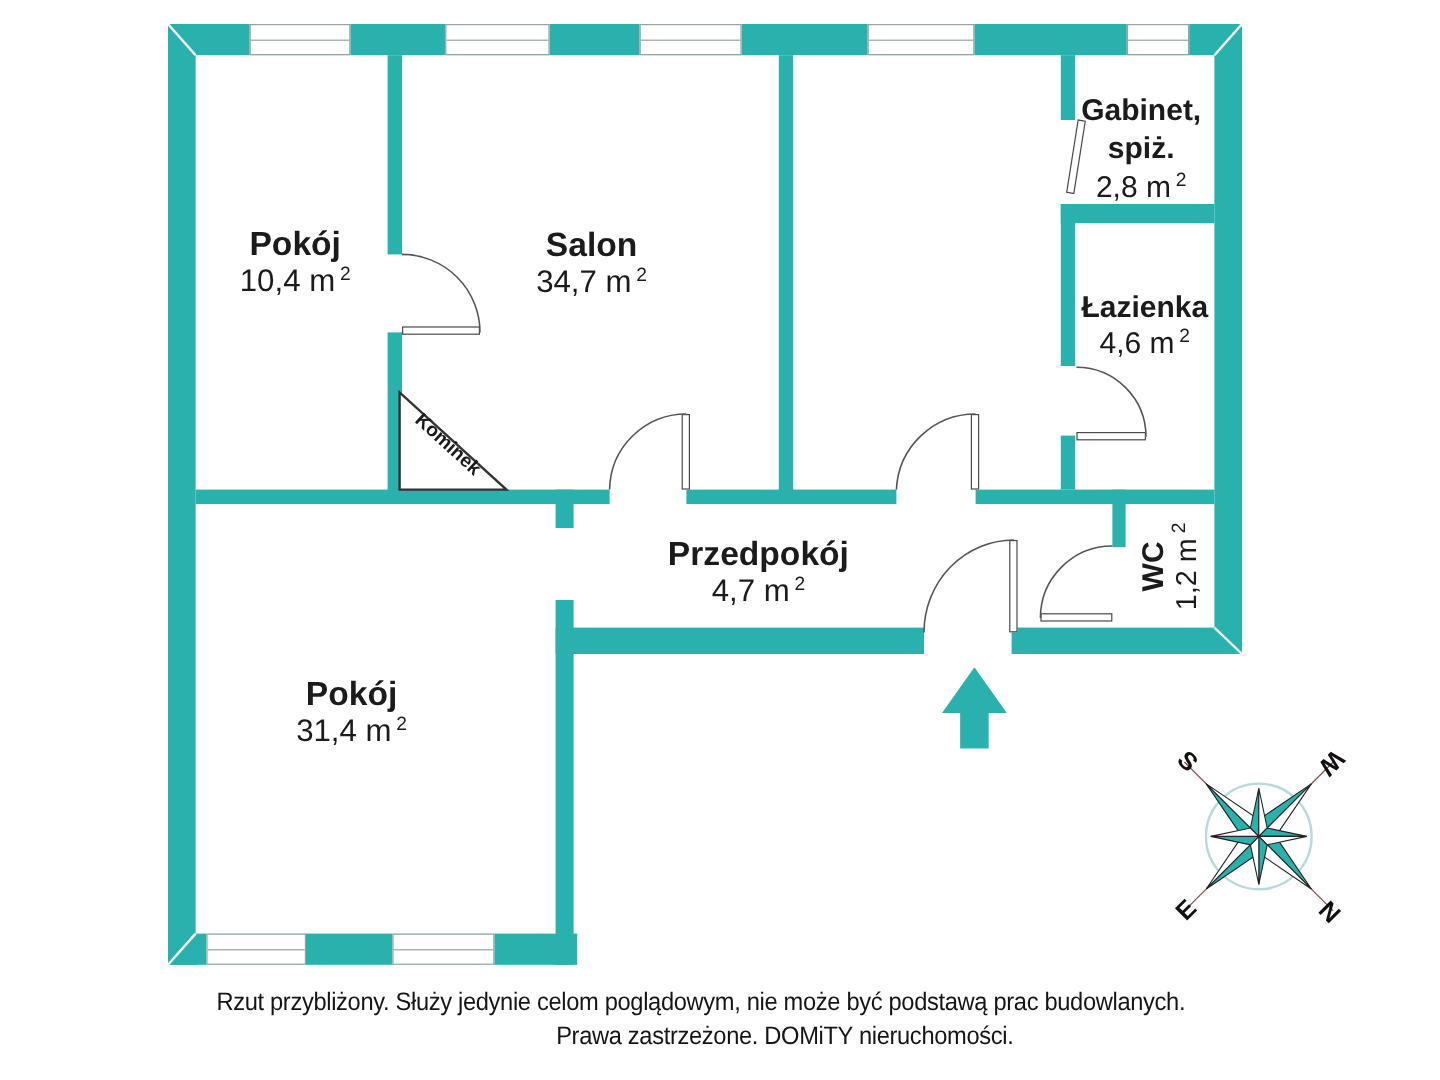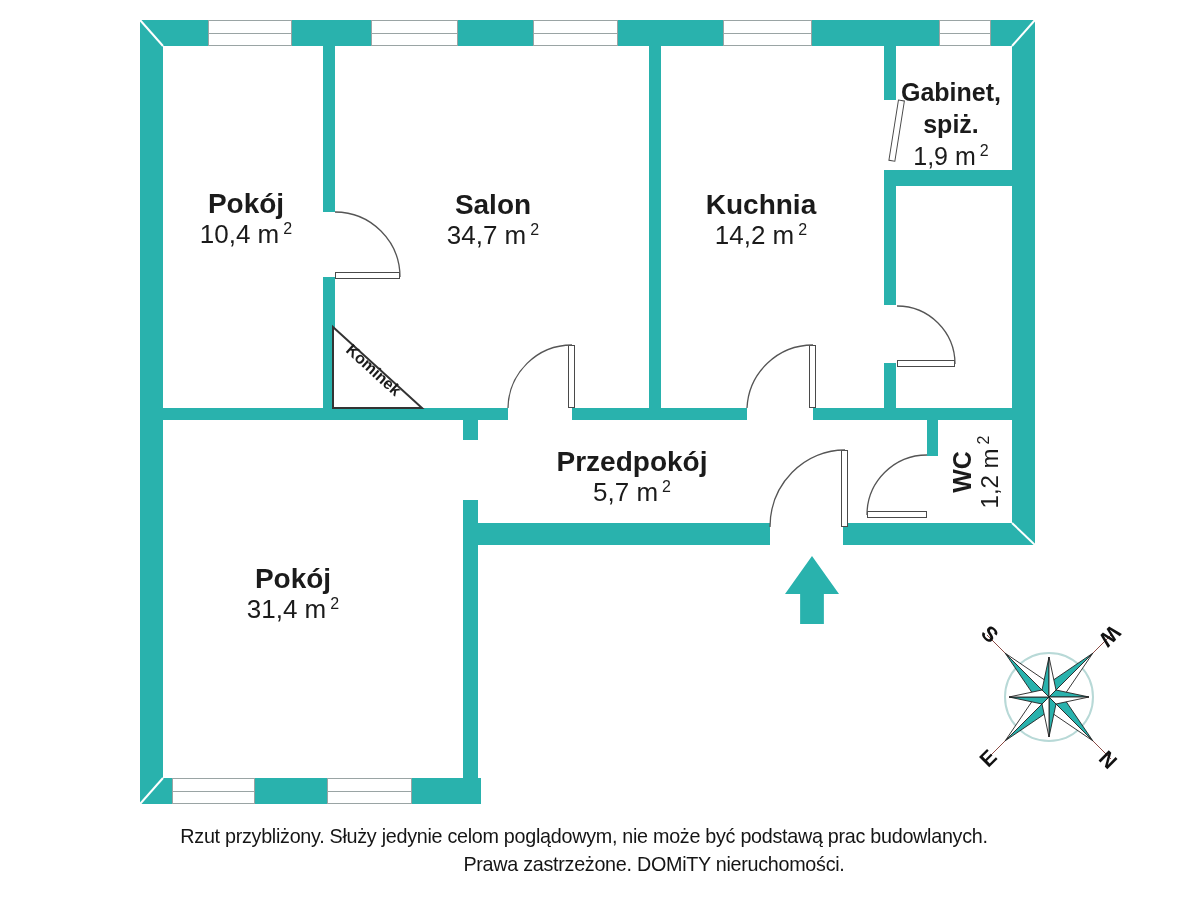--- a/index.html
+++ b/index.html
@@ -132,35 +132,35 @@
   <div class="room" style="left:246px;top:221px;">
     <div class="rname">Pokój</div>
     <div class="rarea"><span>10,4 m</span><span class="sup">2</span></div>
   </div>
 
   <div class="room" style="left:493px;top:222px;">
     <div class="rname">Salon</div>
     <div class="rarea"><span>34,7 m</span><span class="sup">2</span></div>
   </div>
 
-  <div class="room" style="left:761px;top:222px;">
-    <div class="rname">Kuchnia</div>
-    <div class="rarea"><span>14,2 m</span><span class="sup">2</span></div>
-  </div>
 
   <div class="room" style="left:951px;top:126px;">
     <div class="rname" style="font-size:25px;line-height:32px;">Gabinet,</div>
     <div class="rname" style="font-size:25px;line-height:32px;">spiż.</div>
-    <div class="rarea" style="font-size:25px;line-height:32px;"><span>1,9 m</span><span class="sup">2</span></div>
+    <div class="rarea" style="font-size:25px;line-height:32px;"><span>2,8 m</span><span class="sup">2</span></div>
   </div>
 
+  <div class="room" style="left:954px;top:273px;">
+    <div class="rname" style="font-size:25px;">Łazienka</div>
+    <div class="rarea" style="font-size:25px;"><span>4,6 m</span><span class="sup">2</span></div>
+  </div>
 
   <div class="room" style="left:632px;top:479px;">
     <div class="rname">Przedpokój</div>
-    <div class="rarea"><span>5,7 m</span><span class="sup">2</span></div>
+    <div class="rarea"><span>4,7 m</span><span class="sup">2</span></div>
   </div>
 
   <div class="wc-block">
     <div class="rname">WC</div>
     <div class="rarea"><span>1,2 m</span><span class="sup">2</span></div>
   </div>
 
   <div class="room" style="left:293px;top:596px;">
     <div class="rname">Pokój</div>
     <div class="rarea"><span>31,4 m</span><span class="sup">2</span></div>

